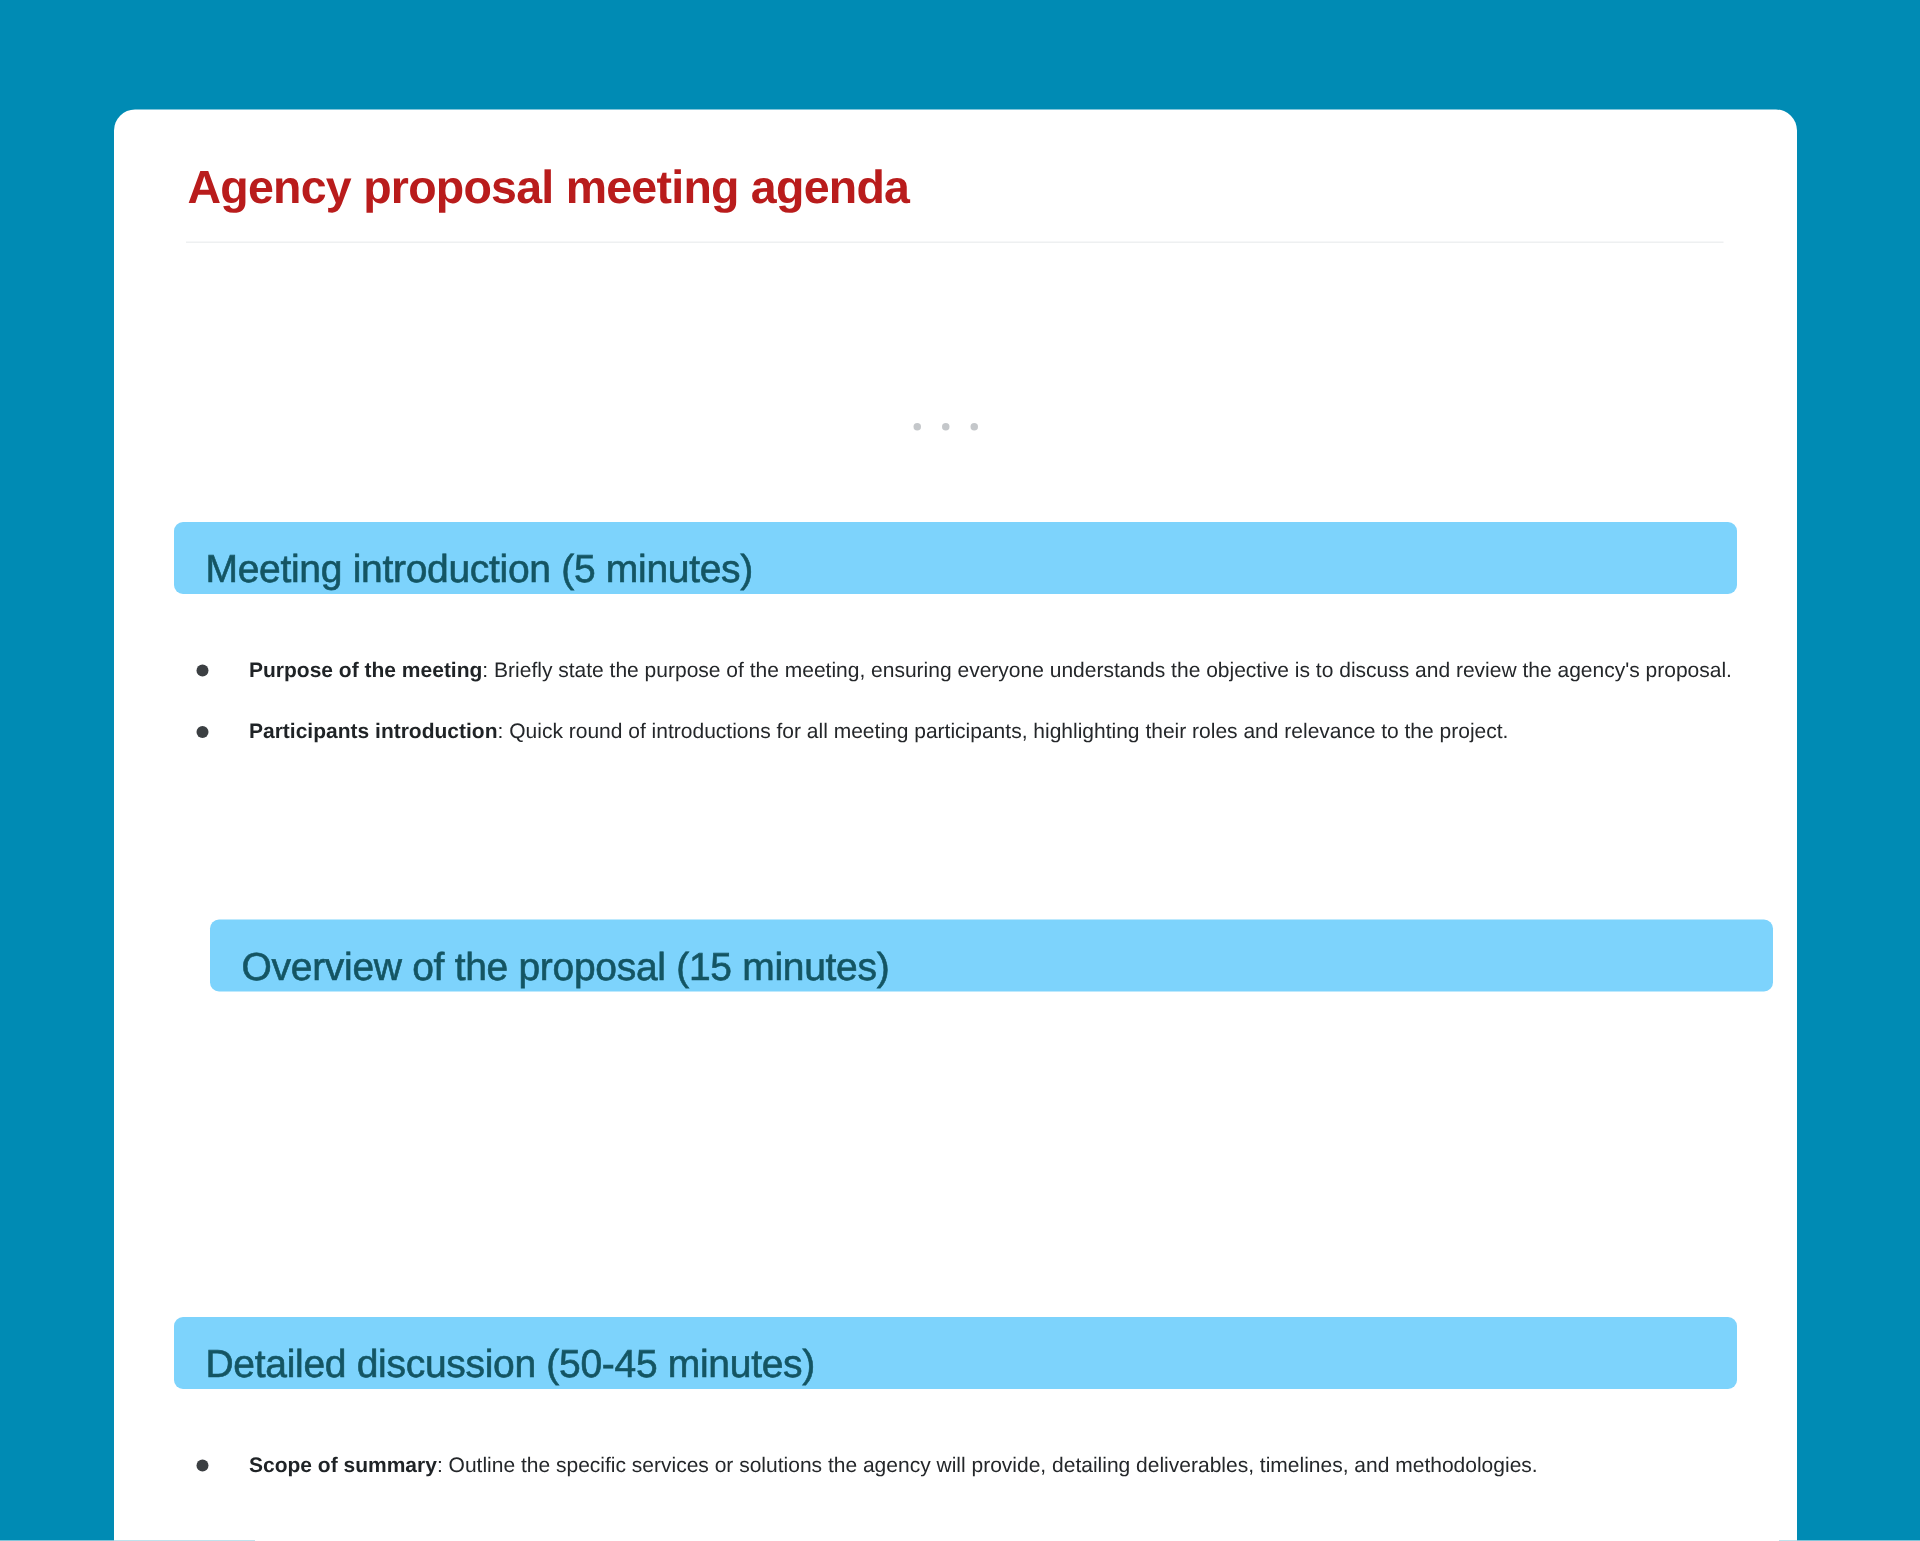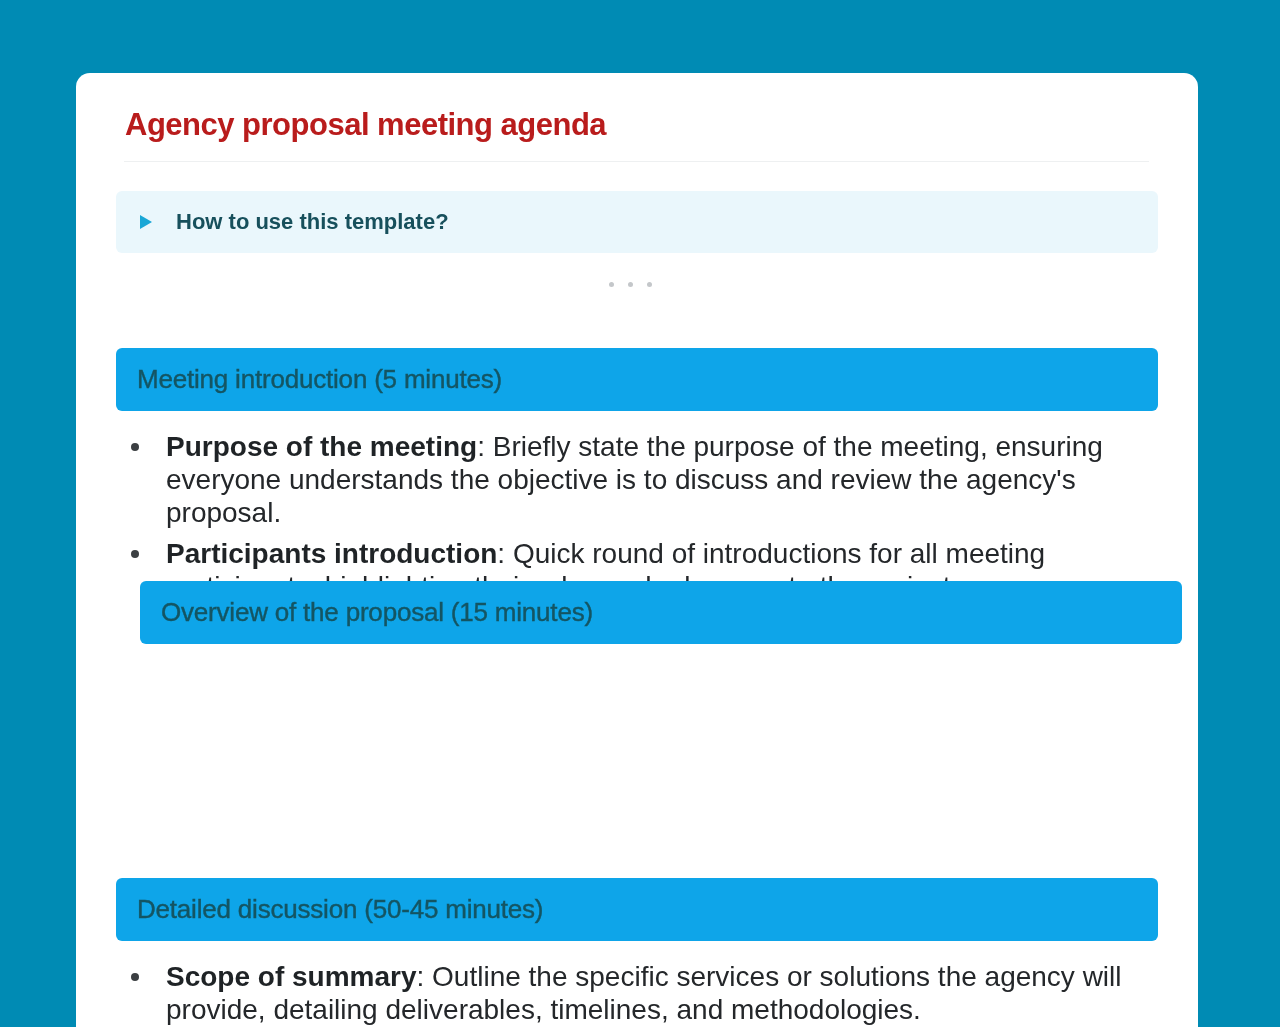--- a/index.html
+++ b/index.html
@@ -81,22 +81,22 @@
       height: 5px;
       border-radius: 50%;
       background: #c4c7ca;
     }
     .section {
       position: absolute;
       left: 40px;
       width: 1042px;
     }
     .section-header {
-      height: 63px;
-      background: #0ea5e9;
+      height: 48px;
+      background: #7dd3fc;
       border-radius: 6px;
       position: relative;
     }
     .section-header h2 {
       margin: 0;
       position: absolute;
       left: 21px;
       top: 16px;
       font-size: 26px;
       font-weight: normal;
@@ -109,21 +109,21 @@
       margin: 0;
       padding: 0;
       position: absolute;
       left: 0;
       top: 84px;
       width: 1042px;
     }
     .bullet {
       position: relative;
       padding-left: 50px;
-      font-size: 28px;
+      font-size: 14px;
       line-height: 33px;
       color: #24272a;
       margin-bottom: 8px;
       width: 990px;
     }
     .bullet-dot {
       position: absolute;
       left: 15px;
       top: 13px;
       width: 8px;
@@ -136,24 +136,20 @@
       color: #1f2326;
     }
   </style>
 </head>
 <body>
 
 <div class="card">
   <h1 class="title">Agency proposal meeting agenda</h1>
   <div class="title-rule"></div>
 
-  <div class="expand">
-    <span class="expand-arrow"></span>
-    <span class="expand-label">How to use this template?</span>
-  </div>
 
   <div class="dots">
     <span class="dot"></span>
     <span class="dot"></span>
     <span class="dot"></span>
   </div>
 
   <div class="section" style="top:275px;">
     <div class="section-header">
       <h2>Meeting introduction (5 minutes)</h2>
@@ -163,21 +159,21 @@
         <span class="bullet-dot"></span>
         <span class="bullet-term">Purpose of the meeting</span><span>: </span><span>Briefly state the purpose of the meeting, ensuring everyone understands the objective is to discuss and review the agency's proposal.</span>
       </li>
       <li class="bullet">
         <span class="bullet-dot"></span>
         <span class="bullet-term">Participants introduction</span><span>: </span><span>Quick round of introductions for all meeting participants, highlighting their roles and relevance to the project.</span>
       </li>
     </ul>
   </div>
 
-  <div class="section" style="top:508px;padding-left:24px;">
+  <div class="section" style="top:540px;padding-left:24px;">
     <div class="section-header">
       <h2>Overview of the proposal (15 minutes)</h2>
     </div>
     <ul class="bullets" style="top:82px;">
     </ul>
   </div>
 
   <div class="section" style="top:805px;">
     <div class="section-header">
       <h2>Detailed discussion (50-45 minutes)</h2>

